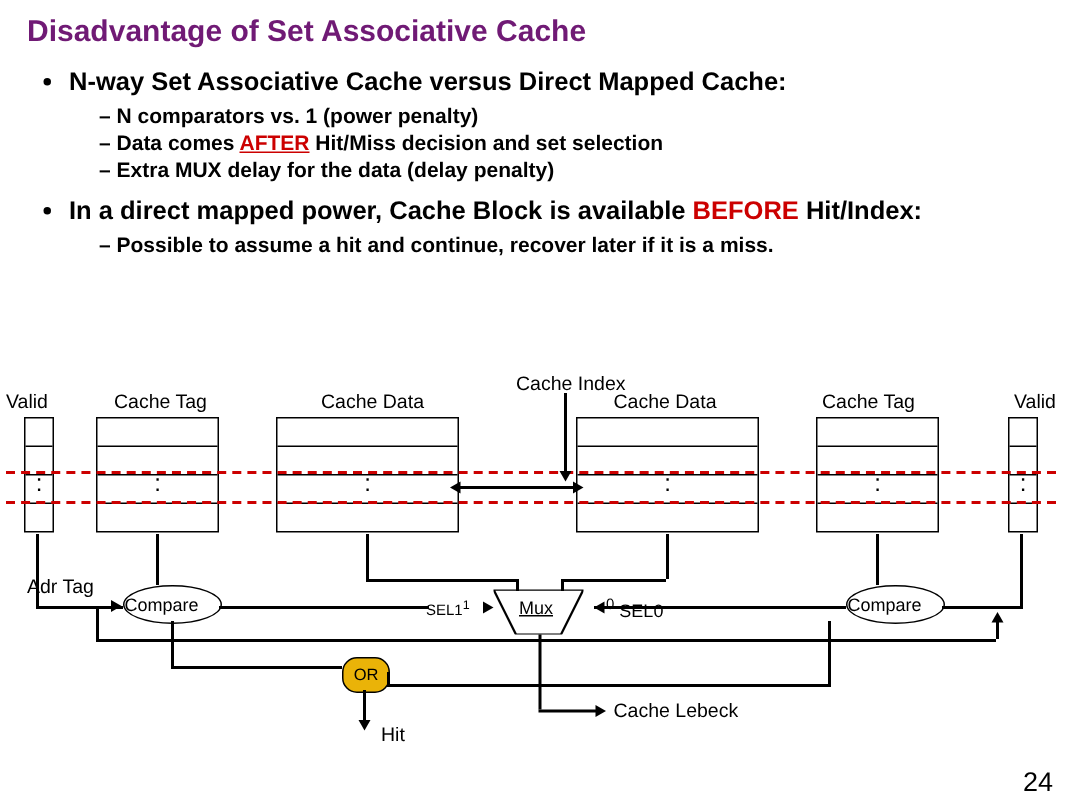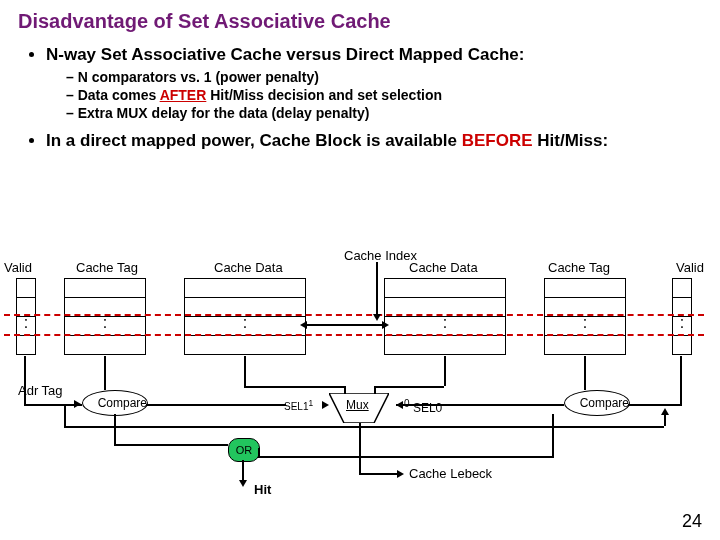--- a/index.html
+++ b/index.html
@@ -65,28 +65,28 @@
   .muxshape svg { width: 100%; height: 100%; }
 
   .gate {
     position: absolute;
     width: 30px; height: 22px;
     border: 1.5px solid #000;
     border-radius: 10px;
     text-align: center;
     font-size: 11px;
     line-height: 22px;
-    background: #22c55e;
+    background: #eab308;
   }
   .oval {
     position: absolute;
     border: 1.5px solid #000;
     border-radius: 50%;
     background: white;
-    text-align: right;
+    text-align: left;
     font-size: 12px;
   }
 
   .line { position: absolute; background: #000; }
   .arrow {
     position: absolute;
     width: 0; height: 0;
   }
   .arrow.right { border-top: 4px solid transparent; border-bottom: 4px solid transparent; border-left: 7px solid #000; }
   .arrow.left  { border-top: 4px solid transparent; border-bottom: 4px solid transparent; border-right: 7px solid #000; }
@@ -107,21 +107,24 @@
       <span>N-way Set Associative Cache versus Direct Mapped Cache:</span>
       <ul class="sub">
         <li>N  comparators vs. 1 (power penalty)</li>
         <li>
           <span>Data comes </span><span class="red u">AFTER</span><span> Hit/Miss decision and set selection</span>
         </li>
         <li>Extra MUX delay for the data (delay penalty)</li>
       </ul>
     </li>
     <li>
-      <span>In a direct mapped power, Cache Block is available </span><span class="red">BEFORE</span><span> Hit/Miss:</span>
+      <span>In a direct mapped power, Cache Block is available </span><span class="red">BEFORE</span><span> Hit/Index:</span>
+      <ul class="sub">
+        <li>Possible to assume a hit and continue,  recover later if it is a miss.</li>
+      </ul>
     </li>
   </ul>
 
   <div class="diagram">
 
     <div class="lbl" style="top:12px; left:0px;">Valid</div>
     <div class="lbl" style="top:12px; left:72px;">Cache Tag</div>
     <div class="lbl" style="top:12px; left:210px;">Cache Data</div>
     <div class="lbl" style="top:0px; left:340px;">Cache Index</div>
     <div class="lbl" style="top:12px; left:405px;">Cache Data</div>
@@ -228,21 +231,21 @@
     <div class="gate" style="top:190px; left:224px;">OR</div>
 
     <div class="line" style="top:166px; left:110px; width:1.5px; height:30px;"></div>
     <div class="line" style="top:196px; left:110px; width:114px; height:1.5px;"></div>
     <div class="line" style="top:166px; left:548px; width:1.5px; height:42px;"></div>
     <div class="line" style="top:208px; left:254px; width:296px; height:1.5px;"></div>
     <div class="line" style="top:200px; left:254px; width:1.5px; height:8px;"></div>
 
     <div class="line" style="top:212px; left:238px; width:1.5px; height:20px;"></div>
     <div class="arrow down" style="top:232px; left:234.5px;"></div>
-    <div class="lbl" style="top:234px; left:250px;font-weight:bold;">Hit</div>
+    <div class="lbl" style="top:234px; left:250px;">Hit</div>
 
     <div class="line" style="top:175px; left:355px; width:1.5px; height:50px;"></div>
     <div class="line" style="top:225px; left:355px; width:40px; height:1.5px;"></div>
     <div class="arrow right" style="top:221.5px; left:393px;"></div>
     <div class="lbl" style="top:218px; left:405px;">Cache Lebeck</div>
   </div>
 
   <div class="footer-right">24</div>
 </div>
 

